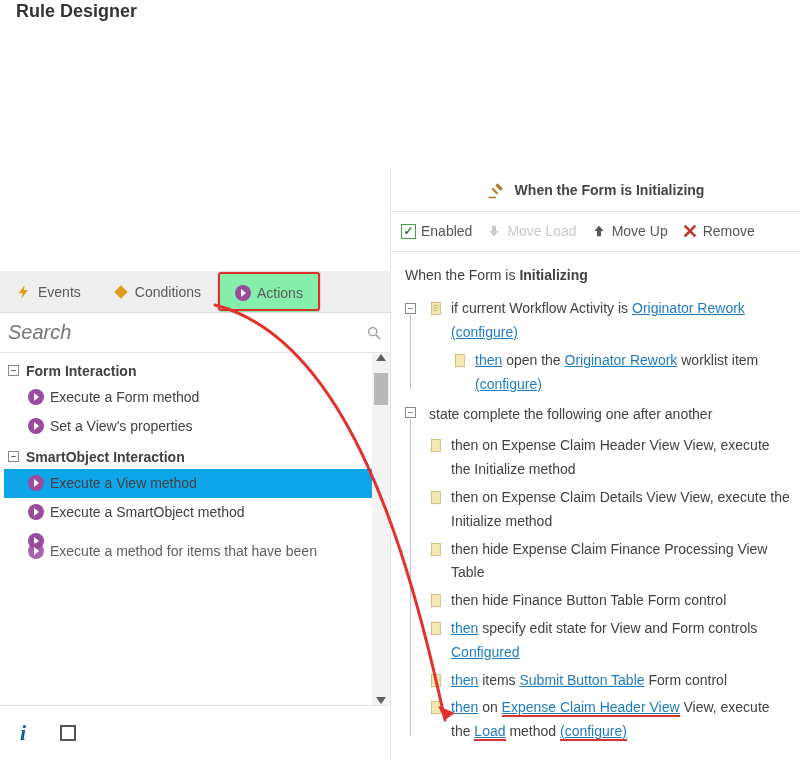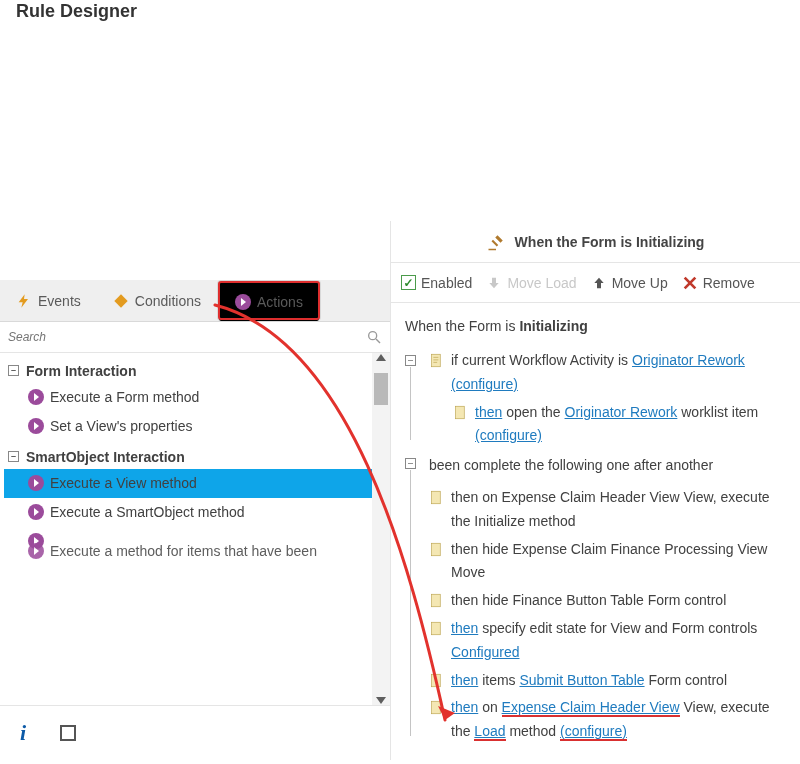--- a/index.html
+++ b/index.html
@@ -6,25 +6,25 @@
   body { font-family: "Segoe UI", Arial, sans-serif; font-size: 14px; color: #414141; width: 800px; height: 764px; background: #fff; overflow: hidden; }
 
   .title-bar { padding: 1px 16px 14px; font-weight: 600; color: #333; font-size: 18px; }
 
   .main { display: flex; height: calc(764px - 40px); align-items: flex-end; }
 
   
   .left { width: 390px; display: flex; flex-direction: column; }
   .tabs { background: #efefef; display: flex; align-items: center; height: 42px; border-bottom: 1px solid #d9d9d9; }
   .tab { display: flex; align-items: center; gap: 6px; padding: 0 16px; height: 100%; cursor: pointer; color: #5a5a5a; }
-  .tab.active { background: #000000; border: 2px solid #d9d9d9; border-bottom: none; border-radius: 4px 4px 0 0; }
+  .tab.active { background: #86efac; border: 2px solid #d9d9d9; border-bottom: none; border-radius: 4px 4px 0 0; }
   .tab.redbox { outline: 2px solid #de2e2e; outline-offset: -3px; border-radius: 4px; }
 
   .searchbar { position: relative; border-bottom: 1px solid #e5e5e5; }
-  .searchbar input { width: 100%; padding: 8px 30px 8px 8px; border: none; outline: none; font-style: italic; color: #aaa; font-size: 12px; }
+  .searchbar input { width: 100%; padding: 8px 30px 8px 8px; border: none; outline: none; font-style: italic; color: #aaa; font-size: 20px; }
   .searchbar .mag { position: absolute; right: 8px; top: 50%; transform: translateY(-50%); color: #999; }
 
   .tree-wrap { position: relative; flex: 1; overflow: hidden; }
   .tree { padding: 6px 4px; height: 352px; overflow: hidden; }
   .section-head { font-weight: 600; padding: 4px 4px 4px 22px; position: relative; }
   .tree-item { padding: 5px 4px 5px 46px; line-height: 1.35; cursor: pointer; position: relative; }
   .tree-item.selected { background: #0ea5e9; }
   .exp { position: absolute; left: 4px; top: 6px; width: 11px; height: 11px; border: 1px solid #888; font-size: 9px; line-height: 9px; text-align: center; color: #555; background: #fff; }
   .bullet { position: absolute; left: 24px; top: 6px; width: 16px; height: 16px; border-radius: 50%; background: #9b4b9b; display: flex; align-items: center; justify-content: center; }
   .bullet::after { content: ""; width: 0; height: 0; border-left: 5px solid #fff; border-top: 4px solid transparent; border-bottom: 4px solid transparent; margin-left: 1px; }
@@ -189,31 +189,34 @@
                 <rect x="4" y="2" width="14" height="20" fill="#f4e7b3" stroke="#b9a04a"></rect>
               </svg>
             <span class="lnk u">then</span><span> open the </span><span class="lnk u">Originator Rework</span><span> worklist item </span><span class="lnk u">(configure)</span>
           </div>
         </div>
       </div>
 
       <div class="node" style="margin-top:4px">
         <span class="exp2">–</span>
         <div class="vline"></div>
-        <div style="padding:2px 0 4px 0">been complete the following one after another</div>
+        <div style="padding:2px 0 4px 0">state complete the following one after another</div>
 
 
         <div class="step"><svg class="doc-icon" viewBox="0 0 24 24">
               <rect x="4" y="2" width="14" height="20" fill="#f4e7b3" stroke="#b9a04a"></rect>
             </svg><span>then on </span><span>Expense Claim Header View</span><span> View, execute the </span><span>Initialize</span><span> method</span></div>
 
-
-        <div class="step"><svg class="doc-icon" viewBox="0 0 24 24">
-              <rect x="4" y="2" width="14" height="20" fill="#f4e7b3" stroke="#b9a04a"></rect>
-            </svg><span>then hide </span><span>Expense Claim Finance Processing View</span><span> Move</span></div>
+        <div class="step"><svg class="doc-icon" viewBox="0 0 24 24">
+              <rect x="4" y="2" width="14" height="20" fill="#f4e7b3" stroke="#b9a04a"></rect>
+            </svg><span>then on </span><span>Expense Claim Details View</span><span> View, execute the </span><span>Initialize</span><span> method</span></div>
+
+        <div class="step"><svg class="doc-icon" viewBox="0 0 24 24">
+              <rect x="4" y="2" width="14" height="20" fill="#f4e7b3" stroke="#b9a04a"></rect>
+            </svg><span>then hide </span><span>Expense Claim Finance Processing View</span><span> Table</span></div>
 
         <div class="step"><svg class="doc-icon" viewBox="0 0 24 24">
               <rect x="4" y="2" width="14" height="20" fill="#f4e7b3" stroke="#b9a04a"></rect>
             </svg><span>then hide </span><span>Finance Button Table</span><span> Form control</span></div>
 
         <div class="step"><svg class="doc-icon" viewBox="0 0 24 24">
               <rect x="4" y="2" width="14" height="20" fill="#f4e7b3" stroke="#b9a04a"></rect>
             </svg><span class="lnk u">then</span><span> specify edit state for View and Form controls </span><span class="lnk u">Configured</span></div>
 
         <div class="step"><svg class="doc-icon" viewBox="0 0 24 24">

